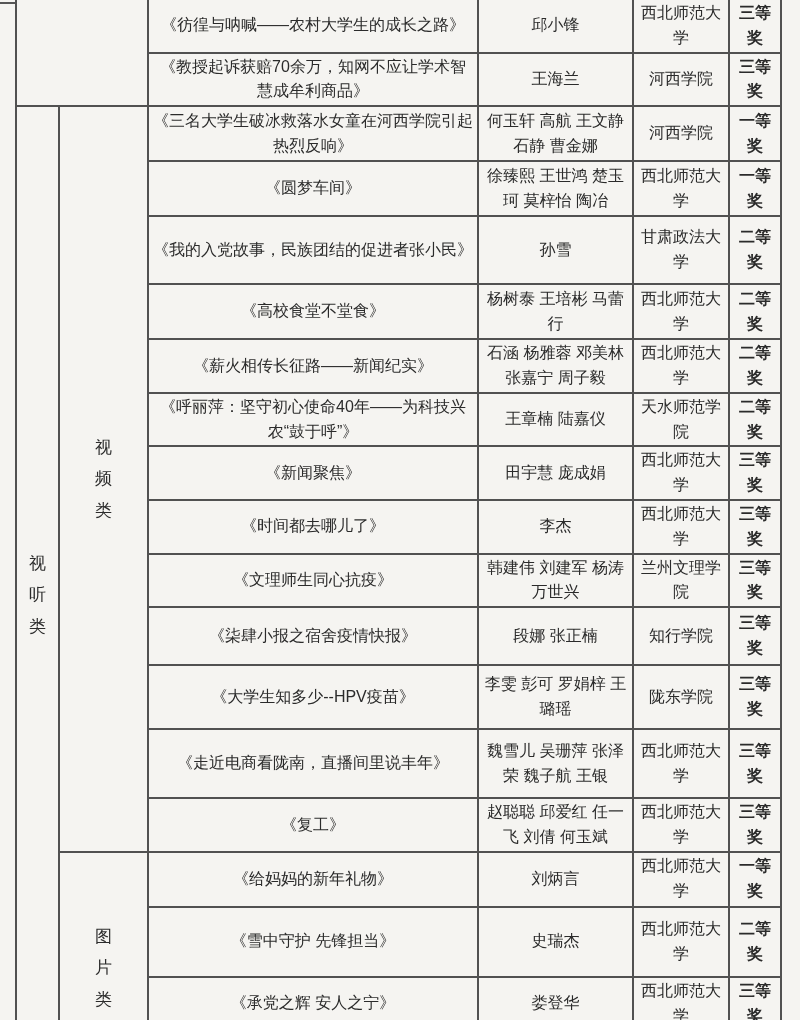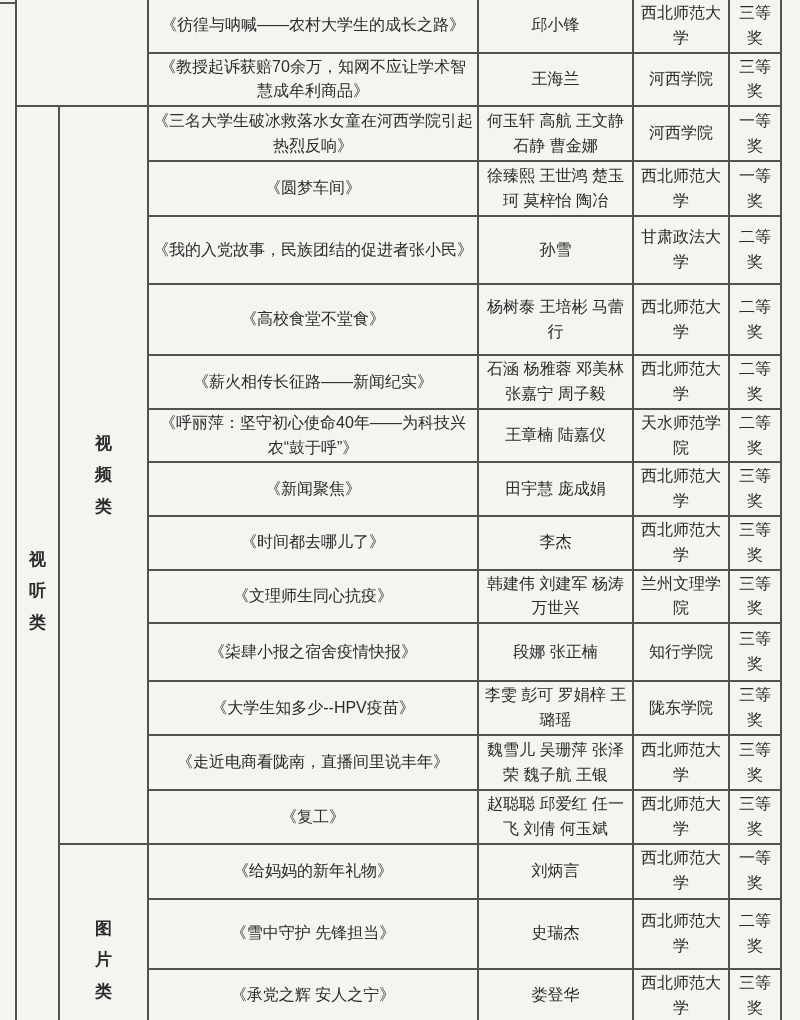--- a/index.html
+++ b/index.html
@@ -46,33 +46,33 @@
     padding: 1px 3px;
   }
   td.authors-cell {
     padding: 1px 4px;
   }
   td.inst-cell {
     padding: 1px 3px;
   }
   td.award-cell {
     padding: 1px 2px;
+    font-weight: bold;
   }
   td.cat-cell {
     padding: 0;
   }
   .vstack {
     display: inline-block;
     width: 1.15em;
     font-size: 17px;
     line-height: 1.85;
     white-space: normal;
     word-break: break-all;
     letter-spacing: 0;
-    font-weight: bold;
   }
 </style>
 </head>
 <body>
 
 <div class="cut-stub"></div>
 
 <table class="awards">
   <colgroup>
     <col style="width:43px">
@@ -109,21 +109,21 @@
       <td class="authors-cell">徐臻熙 王世鸿 楚玉珂 莫梓怡 陶冶</td>
       <td class="inst-cell">西北师范大学</td>
       <td class="award-cell">一等奖</td>
     </tr>
     <tr style="height:68px">
       <td class="title-cell">《我的入党故事，民族团结的促进者张小民》</td>
       <td class="authors-cell">孙雪</td>
       <td class="inst-cell">甘肃政法大学</td>
       <td class="award-cell">二等奖</td>
     </tr>
-    <tr style="height:71px">
+    <tr style="height:55px">
       <td class="title-cell">《高校食堂不堂食》</td>
       <td class="authors-cell">杨树泰 王培彬 马蕾行</td>
       <td class="inst-cell">西北师范大学</td>
       <td class="award-cell">二等奖</td>
     </tr>
     <tr style="height:52px">
       <td class="title-cell">《薪火相传长征路——新闻纪实》</td>
       <td class="authors-cell">石涵 杨雅蓉 邓美林 张嘉宁 周子毅</td>
       <td class="inst-cell">西北师范大学</td>
       <td class="award-cell">二等奖</td>
@@ -151,27 +151,27 @@
       <td class="authors-cell">韩建伟 刘建军 杨涛 万世兴</td>
       <td class="inst-cell">兰州文理学院</td>
       <td class="award-cell">三等奖</td>
     </tr>
     <tr style="height:58px">
       <td class="title-cell">《柒肆小报之宿舍疫情快报》</td>
       <td class="authors-cell">段娜 张正楠</td>
       <td class="inst-cell">知行学院</td>
       <td class="award-cell">三等奖</td>
     </tr>
-    <tr style="height:54px">
+    <tr style="height:64px">
       <td class="title-cell">《大学生知多少--HPV疫苗》</td>
       <td class="authors-cell">李雯 彭可 罗娟梓 王璐瑶</td>
       <td class="inst-cell">陇东学院</td>
       <td class="award-cell">三等奖</td>
     </tr>
-    <tr style="height:55px">
+    <tr style="height:69px">
       <td class="title-cell">《走近电商看陇南，直播间里说丰年》</td>
       <td class="authors-cell">魏雪儿 吴珊萍 张泽荣 魏子航 王银</td>
       <td class="inst-cell">西北师范大学</td>
       <td class="award-cell">三等奖</td>
     </tr>
     <tr style="height:53px">
       <td class="title-cell">《复工》</td>
       <td class="authors-cell">赵聪聪 邱爱红 任一飞 刘倩 何玉斌</td>
       <td class="inst-cell">西北师范大学</td>
       <td class="award-cell">三等奖</td>

